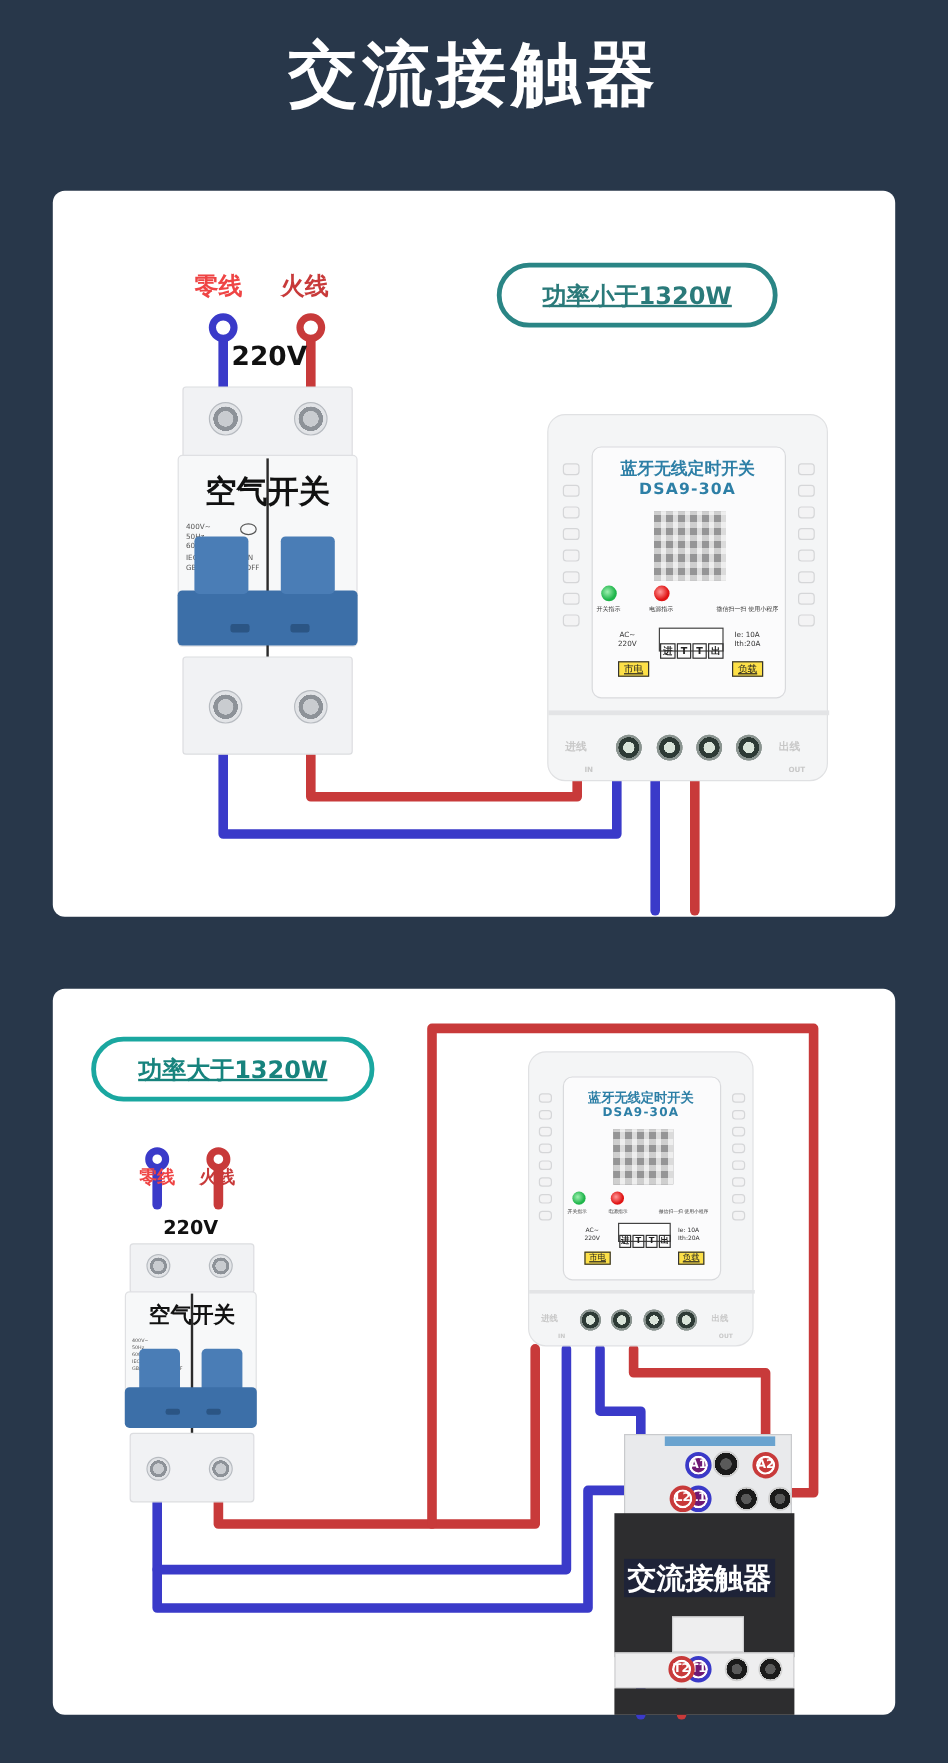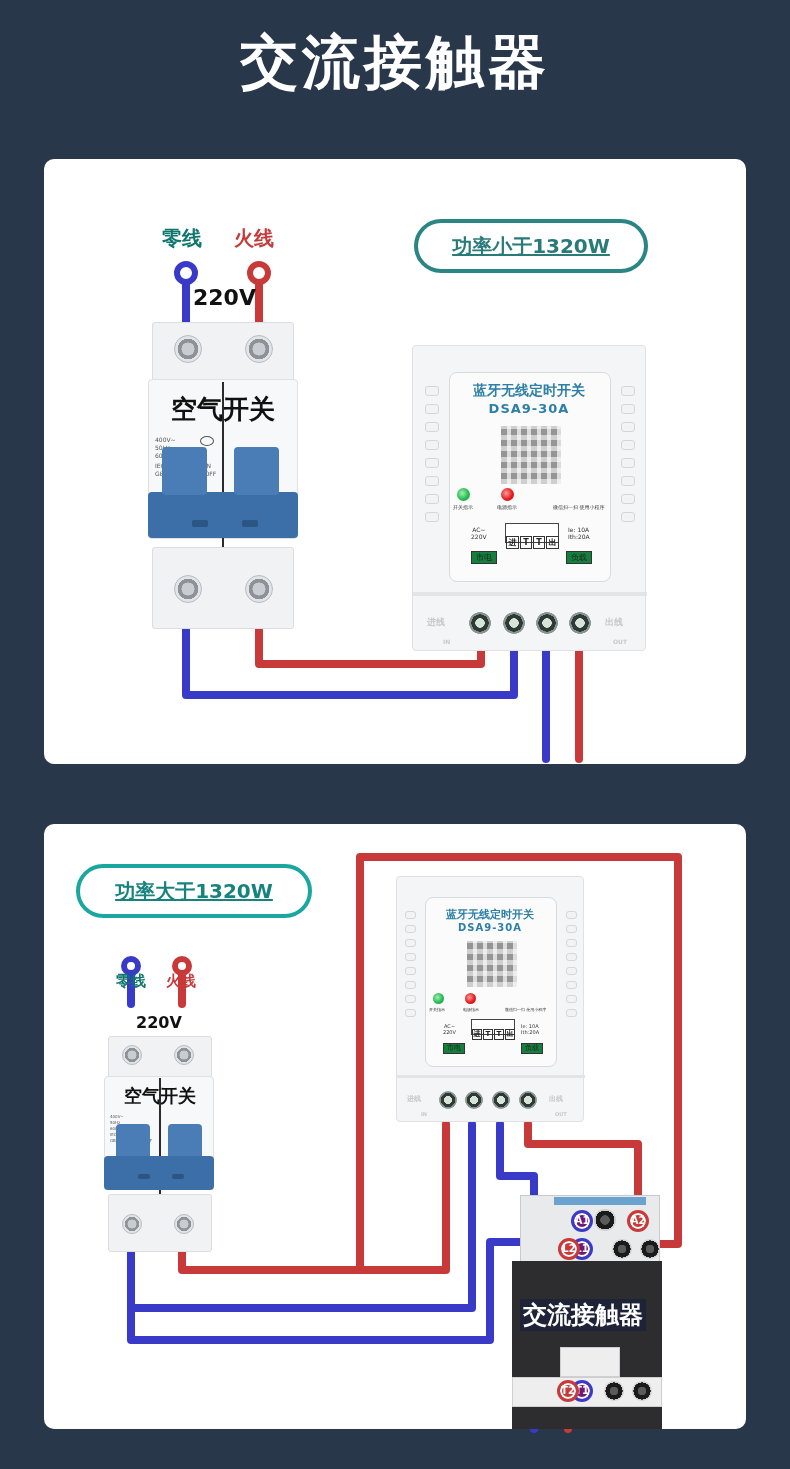--- a/index.html
+++ b/index.html
@@ -5,46 +5,46 @@
   * { box-sizing: border-box; margin: 0; padding: 0; }
   html, body { width: 790px; height: 1469px; background: #28374a; overflow: hidden; }
   body { position: relative; font-family: "DejaVu Sans", "Liberation Sans", sans-serif; }
   .page-title { position: absolute; left: 0; top: 24px; width: 790px; text-align: center; color: #ffffff; font-size: 58px; font-weight: bold; letter-spacing: 4px; }
   .panel { position: absolute; left: 44px; width: 702px; background: #ffffff; border-radius: 10px; }
   #panel1 { top: 159px; height: 605px; }
   #panel2 { top: 824px; height: 605px; }
   .pill { position: absolute; border: 4px solid #2a8585; border-radius: 30px; color: #2a7a7a; font-weight: bold; text-align: center; background: #fff; text-decoration: underline; }
   .pill.teal2 { border-color: #1aa7a0; color: #17837d; }
   .lbl { position: absolute; font-weight: bold; white-space: nowrap; }
-  .blue { color: #0f766e; }
+  .blue { color: #ef4444; }
   .red { color: #c83a3a; }
   .black { color: #111; text-align: right; }
   svg.wires { position: absolute; left: 0; top: 0; overflow: visible; }
   
   .breaker { position: absolute; }
   .brk-top { position: absolute; left: 0; top: 0; width: 100%; background: #f1f2f4; border: 1px solid #dcdde0; border-radius: 3px; }
   .brk-body { position: absolute; left: -4px; background: #f7f8f9; border: 1px solid #dfe0e3; border-radius: 4px; }
   .brk-handle { position: absolute; background: #3c6fa8; border-radius: 4px; }
   .brk-handle-slot { position: absolute; background: #2b5584; border-radius: 2px; }
   .brk-bot { position: absolute; left: 0; width: 100%; background: #f1f2f4; border: 1px solid #dcdde0; border-radius: 3px; }
   .screw { position: absolute; border-radius: 50%; background: radial-gradient(circle, #c9ccd0 0 35%, #8d9298 36% 55%, #e2e4e7 56% 100%); border: 1px solid #b7bbc0; }
   .divider { position: absolute; background: #2b2b2b; }
   .small-print { position: absolute; font-size: 6px; line-height: 8px; color: #555; white-space: pre; }
   
-  .timer { position: absolute; background: #f4f5f6; border: 1px solid #e0e1e3; border-radius: 4px; }
+  .timer { position: absolute; background: #f4f5f6; border: 1px solid #e0e1e3; border-radius: 15px; margin-left: 44px; }
   .timer-face { position: absolute; background: #fbfbfc; border: 1px solid #d9dadd; border-radius: 8px; }
   .timer-title { position: absolute; width: 100%; text-align: center; color: #2d7fa6; font-weight: bold; }
   .qr { position: absolute; background: repeating-linear-gradient(90deg, #8b8b8b 0 6px, #d8d8d8 6px 10px), #999; opacity: .9; }
   .qr::after { content: ""; position: absolute; inset: 0; background: repeating-linear-gradient(0deg, rgba(255,255,255,.55) 0 5px, transparent 5px 11px); }
   .led { position: absolute; border-radius: 50%; }
   .led.green { background: radial-gradient(circle at 40% 40%, #9ef0b0, #1fb54b 60%); }
   .led.redl { background: radial-gradient(circle at 40% 40%, #ff9a9a, #e01414 60%); }
   .tiny { position: absolute; font-size: 5px; color: #333; white-space: nowrap; }
   .diagram-box { position: absolute; border: 1px solid #444; background: #fff; }
-  .boxlbl { position: absolute; border: 1px solid #333; font-size: 8px; text-align: center; color: #222; background: #15803d; }
+  .boxlbl { position: absolute; border: 1px solid #333; font-size: 8px; text-align: center; color: #222; background: #fde047; text-decoration: underline; }
   .tchar { position: absolute; border: 1px solid #333; font-size: 8px; text-align: center; color: #222; font-weight: bold; }
   .t-term { position: absolute; border-radius: 50%; background: radial-gradient(circle, #d9e4d9 0 30%, #2d3a35 31% 55%, #8a9490 56% 70%, #f0f0f0 71%); }
   .term-lbl { position: absolute; font-size: 9px; color: #c8c8c8; white-space: nowrap; font-weight: bold; }
   .fin { position: absolute; width: 14px; height: 10px; border: 1px solid #d5d6d8; border-radius: 3px; background: #f3f3f4; }
   
   .contactor { position: absolute; }
   .ct-top { position: absolute; background: #e9eaec; border: 1px solid #c9cacd; }
   .ct-blue { position: absolute; background: #6aa3cf; }
   .ct-body { position: absolute; background: #2d2d2f; }
   .ct-plate { position: absolute; background: #eeeeef; border: 1px solid #cfcfd1; }

